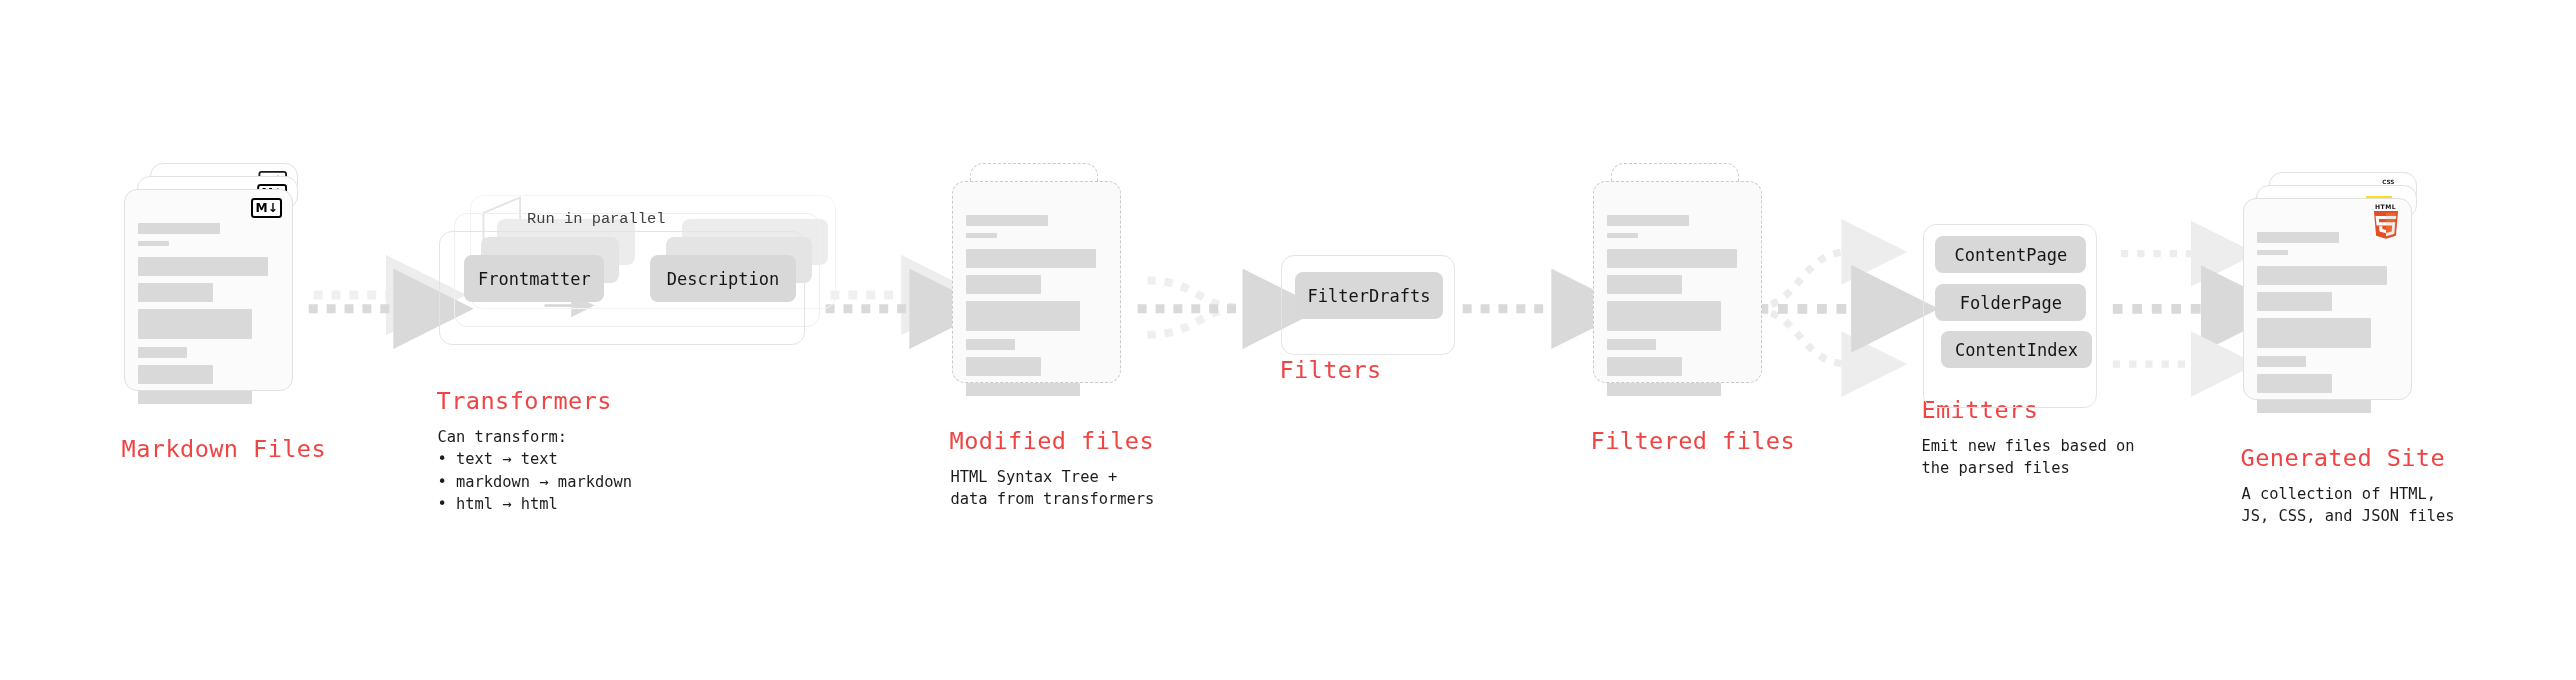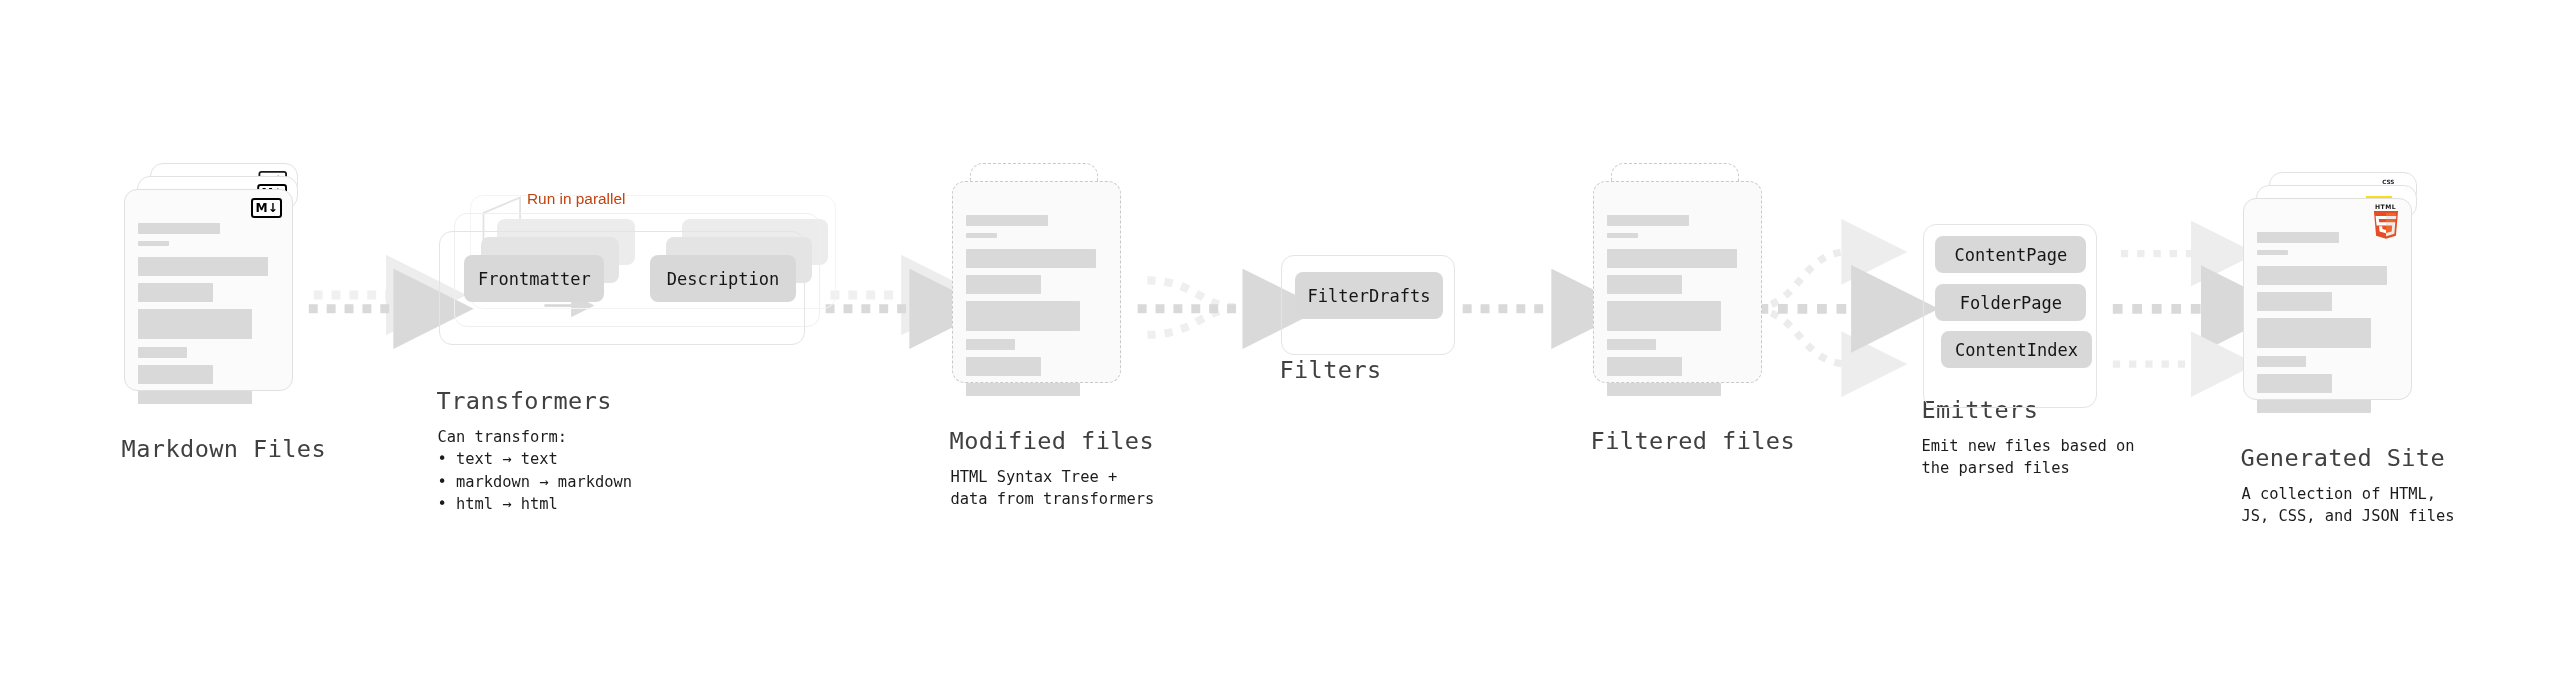--- a/index.html
+++ b/index.html
@@ -23,21 +23,21 @@
 
   
   .node {
     position: absolute;
   }
   .node-title {
     font-family: "DejaVu Sans Mono", "Liberation Mono", monospace;
     font-size: 23.6px;
     font-weight: 400;
     letter-spacing: 0.4px;
-    color: #404040;
+    color: #ef4444;
     white-space: nowrap;
     line-height: 1.2;
   }
   .node-sub {
     font-family: "DejaVu Sans Mono", "Liberation Mono", monospace;
     font-size: 15.4px;
     line-height: 1.45;
     color: #1c1c1c;
     margin-top: 10.6px;
     white-space: pre-line;
@@ -110,24 +110,25 @@
     font-family: "DejaVu Sans Mono", "Liberation Mono", monospace;
     font-size: 17px;
     color: #161616;
     white-space: nowrap;
   }
   .chip.f1 { background: #e4e4e4; color: transparent; }
   .chip.f2 { background: #ececec; color: transparent; }
 
   .parallel-label {
     position: absolute;
-    font-family: Liberation Sans, sans-serif;
+    font-family: Liberation Mono, monospace;
     font-size: 15.4px;
-    color: #c2410c;
+    color: #404040;
     white-space: nowrap;
+    margin-top: 20px;
   }
 
   svg.overlay {
     position: absolute;
     left: 0; top: 0;
     width: 2576px;
     height: 681px;
     pointer-events: none;
   }
 </style>

